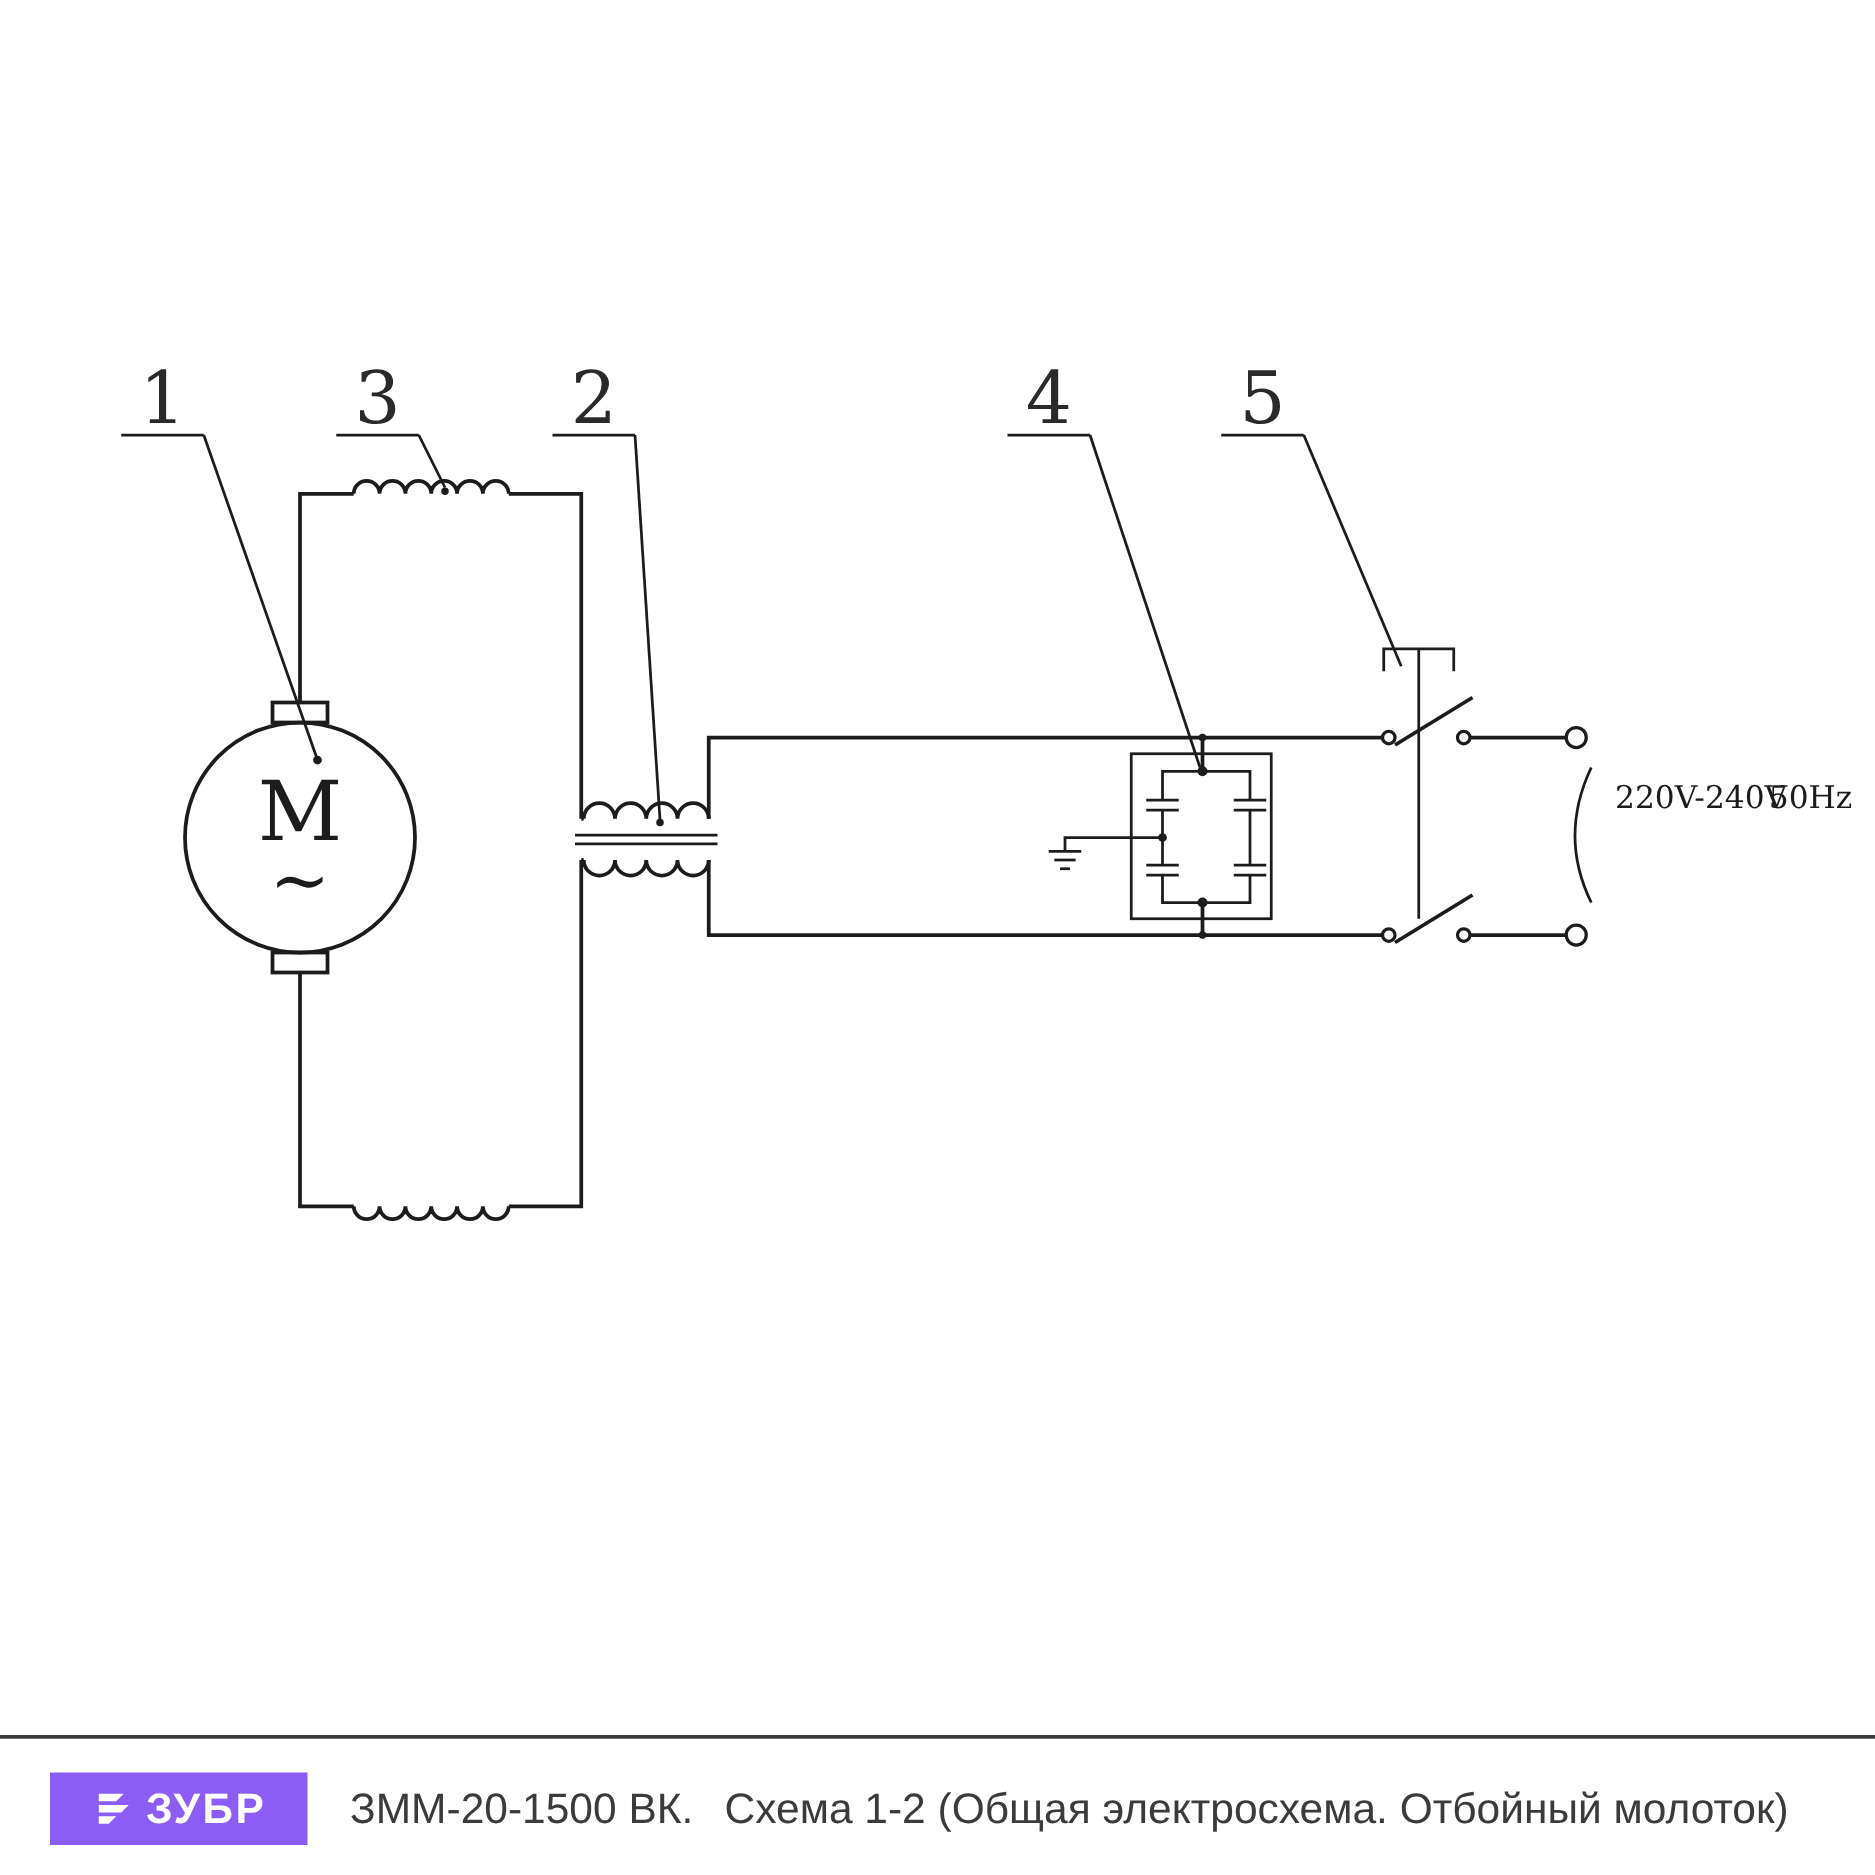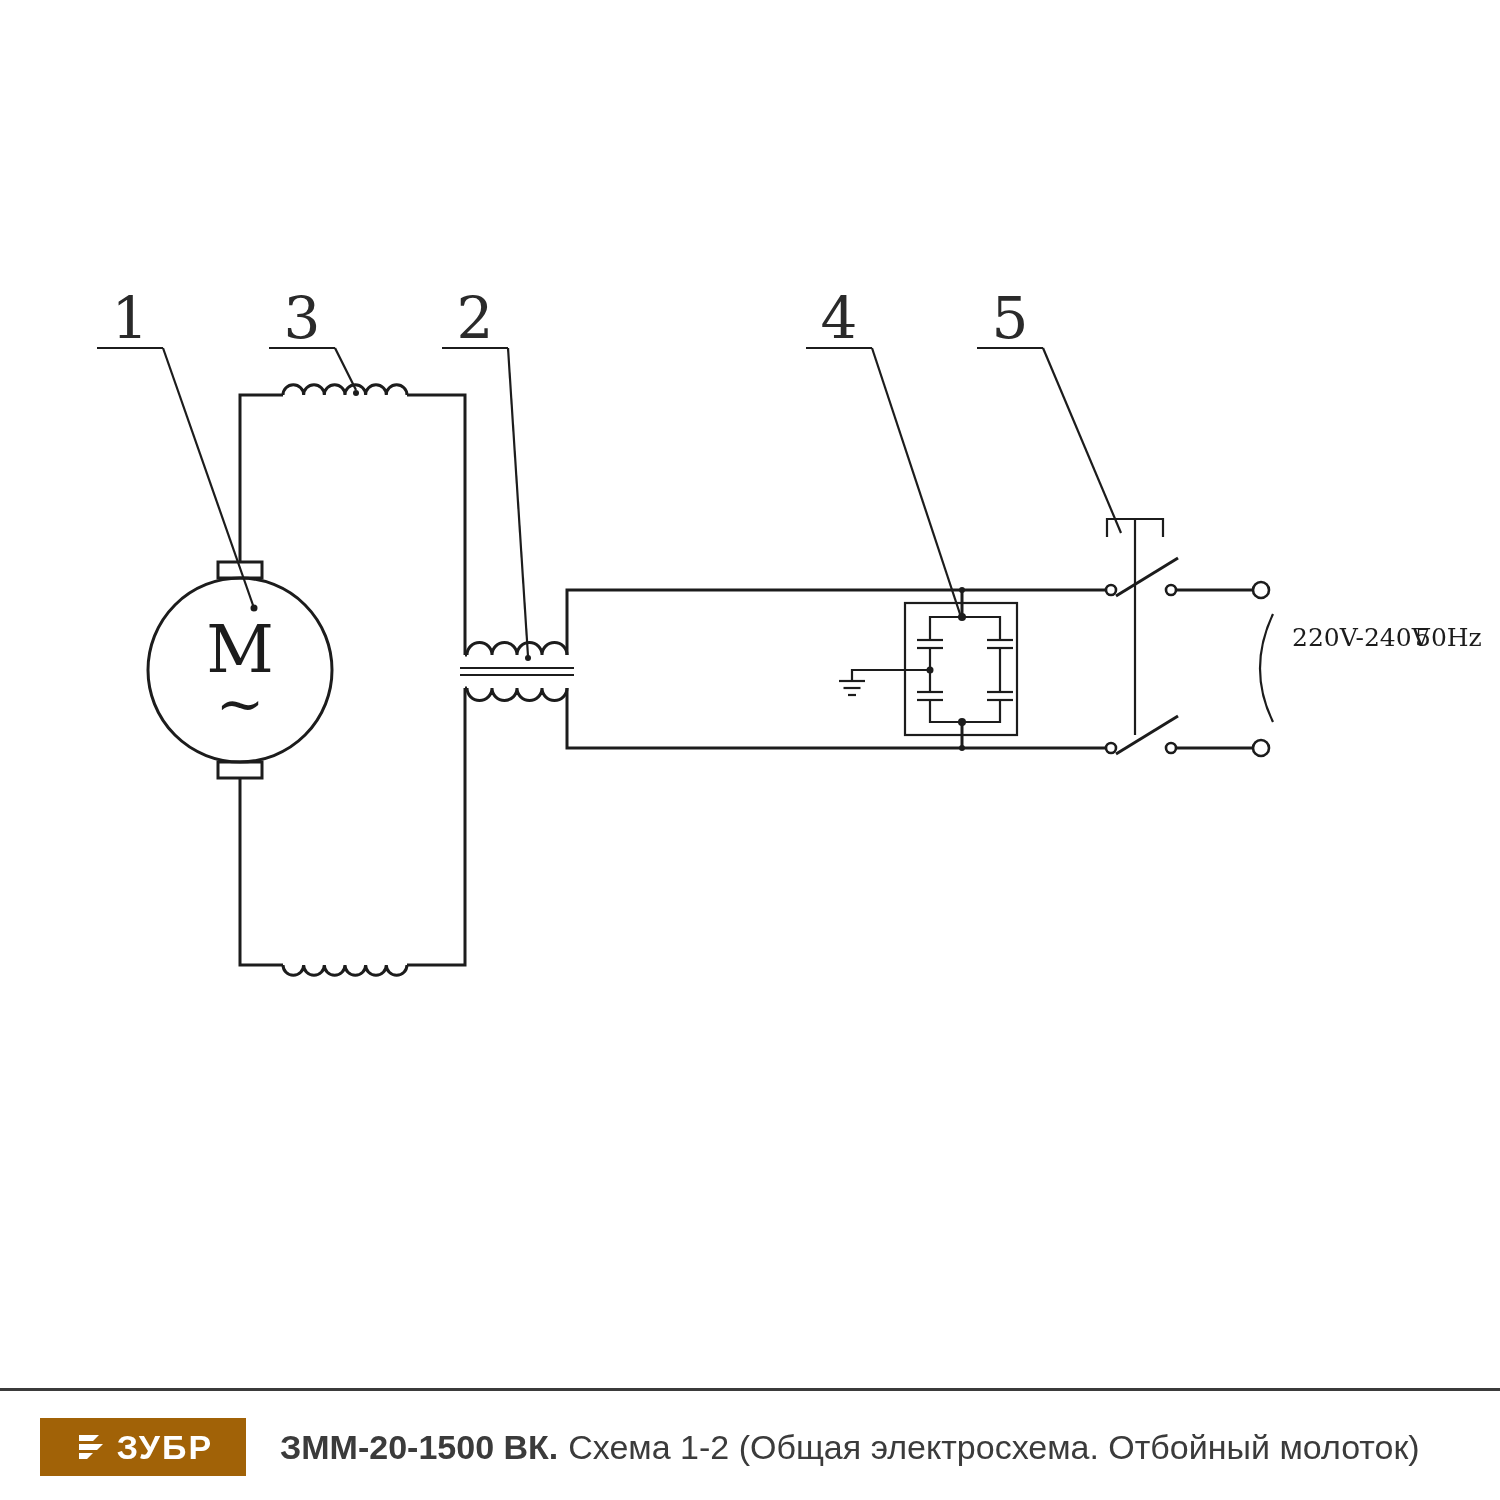--- a/index.html
+++ b/index.html
@@ -57,40 +57,40 @@
   .footer-row {
     position: absolute;
     left: 40px;
     top: 1418px;
     display: flex;
     align-items: center;
   }
   .logo-box {
     width: 206px;
     height: 58px;
-    background: #a16207;
+    background: #8b5cf6;
     display: flex;
     align-items: center;
     justify-content: center;
     gap: 8px;
   }
   .logo-text {
     color: #ffffff;
     font-weight: bold;
     font-size: 34px;
     letter-spacing: 2px;
     font-family: "Liberation Sans", sans-serif;
   }
   .caption {
     margin-left: 34px;
     font-size: 34px;
     color: #3b3b3b;
     white-space: nowrap;
   }
-  .caption .model { font-weight: bold; margin-right: 10px; }
+  .caption .model { font-weight: normal; margin-right: 25px; }
 </style>
 </head>
 <body>
 
 <div class="page">
 
   <svg width="1500" height="1388" viewBox="0 0 1500 1388">
 
     <g>
       <text class="callout-num" x="130" y="338" text-anchor="middle">1</text>

